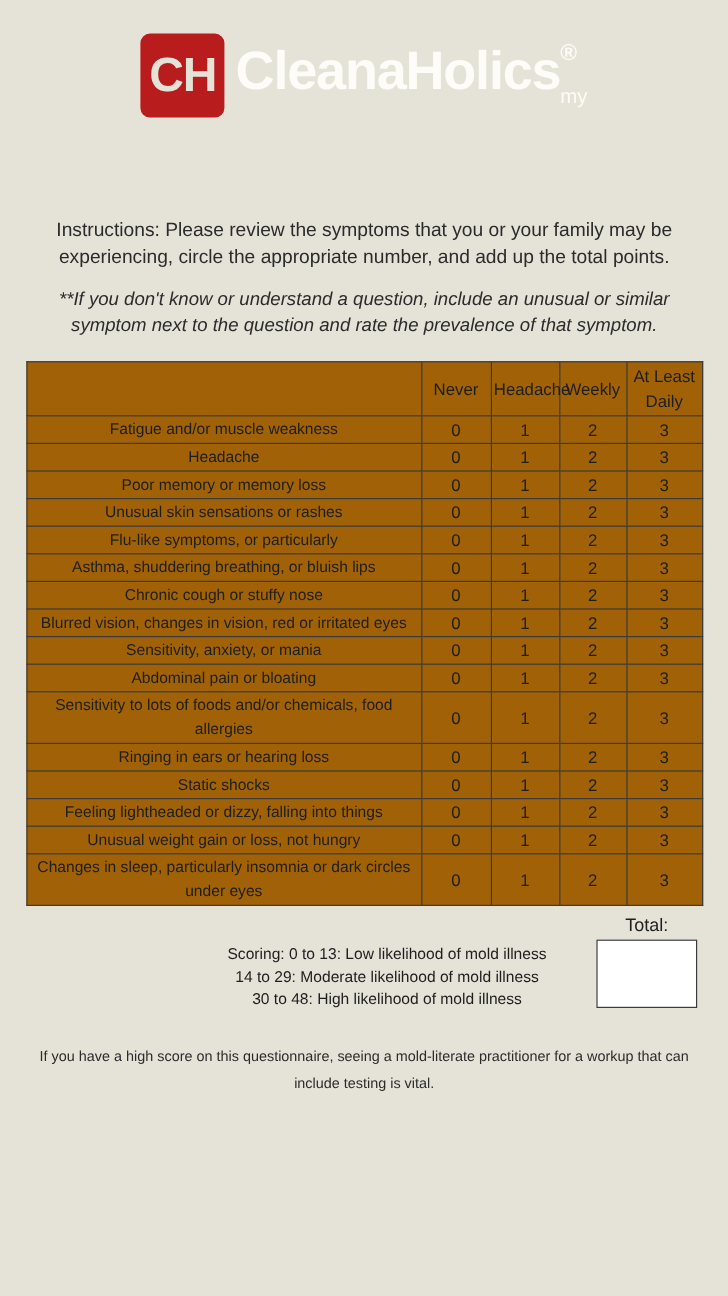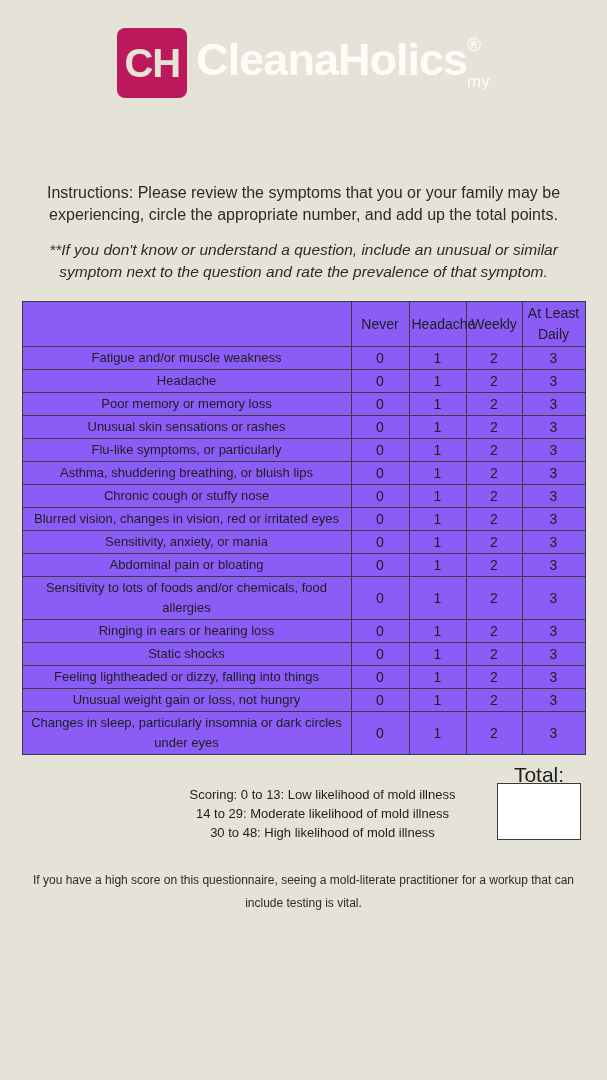--- a/index.html
+++ b/index.html
@@ -9,21 +9,21 @@
     font-family: "Liberation Sans", sans-serif;
     color: #222222;
   }
   
   .logo {
     padding-top: 28px;
     display: flex; justify-content: center; align-items: center;
     height: 70px; gap: 9px;
   }
   .logo-badge {
-    width: 70px; height: 70px; background: #be185d; border-radius: 8px;
+    width: 70px; height: 70px; background: #b91c1c; border-radius: 8px;
     display: flex; align-items: center; justify-content: center;
     color: #e5e2d8; font-weight: bold; font-size: 40px; letter-spacing: -1px;
   }
   .logo-name {
     color: #fdfcf8; font-weight: bold; font-size: 45px; letter-spacing: -1px;
     white-space: nowrap; position: relative; line-height: 70px;
   }
   .logo-reg {
     color: #fdfcf8; font-size: 19px; font-weight: bold;
     vertical-align: 24px; letter-spacing: 0;
@@ -38,36 +38,36 @@
     font-size: 16px; line-height: 22px; color: #2b2b2b;
   }
   .note {
     margin: 13px auto 0; width: 545px; text-align: center;
     font-style: italic; font-size: 15.5px; line-height: 22px; color: #2b2b2b;
   }
   
   table.symptoms {
     margin: 18px auto 0;
     width: 563px; table-layout: fixed;
-    border-collapse: collapse; background: #8b5cf6;
+    border-collapse: collapse; background: #a16207;
   }
   table.symptoms th, table.symptoms td {
     border: 1px solid #3b3b3b;
     text-align: center; vertical-align: middle;
     font-weight: normal; color: #1e1e1e;
     padding: 1px 2px;
   }
   table.symptoms th { font-size: 14px; line-height: 21px; height: 41px; }
   td.symptom { font-size: 13px; line-height: 20px; }
   td.score   { font-size: 14px;   line-height: 20px; }
   
   .bottom-area { position: relative; height: 100px; margin-top: 6px; }
   .total-label {
     position: absolute; top: 2px; left: 497px; width: 84px;
-    text-align: center; font-size: 21px; color: #1e1e1e;
+    text-align: center; font-size: 15px; color: #1e1e1e;
   }
   .total-box {
     position: absolute; top: 22px; left: 497px; width: 84px; height: 57px;
     background: #ffffff; border: 1px solid #3b3b3b; box-sizing: border-box;
   }
   .scoring-lines {
     position: absolute; top: 24px; left: 95px; width: 455px;
     text-align: center; font-size: 13px; line-height: 19px; color: #1e1e1e;
   }
   

